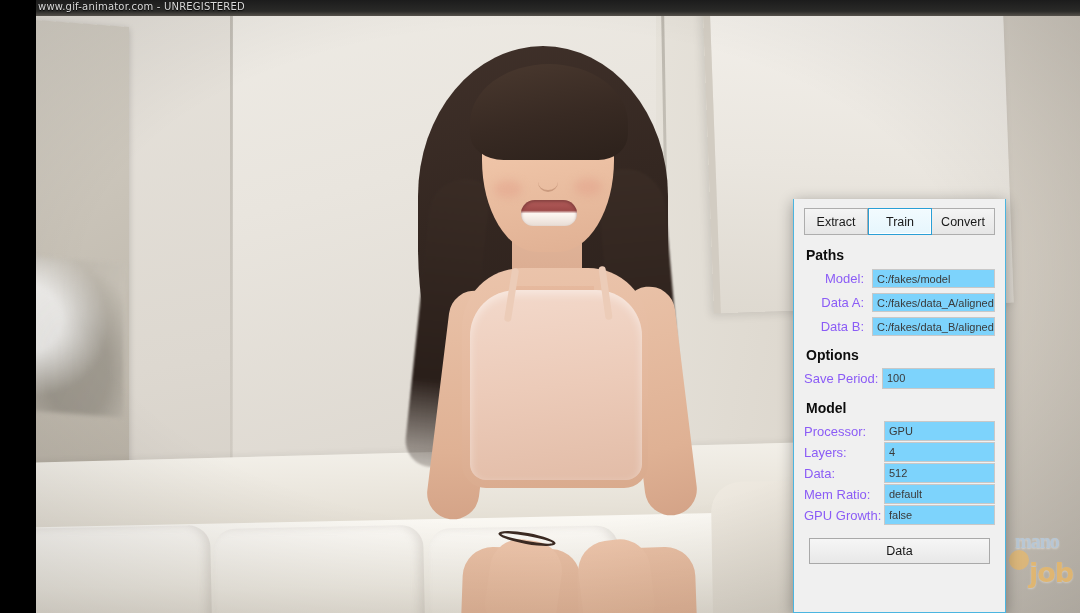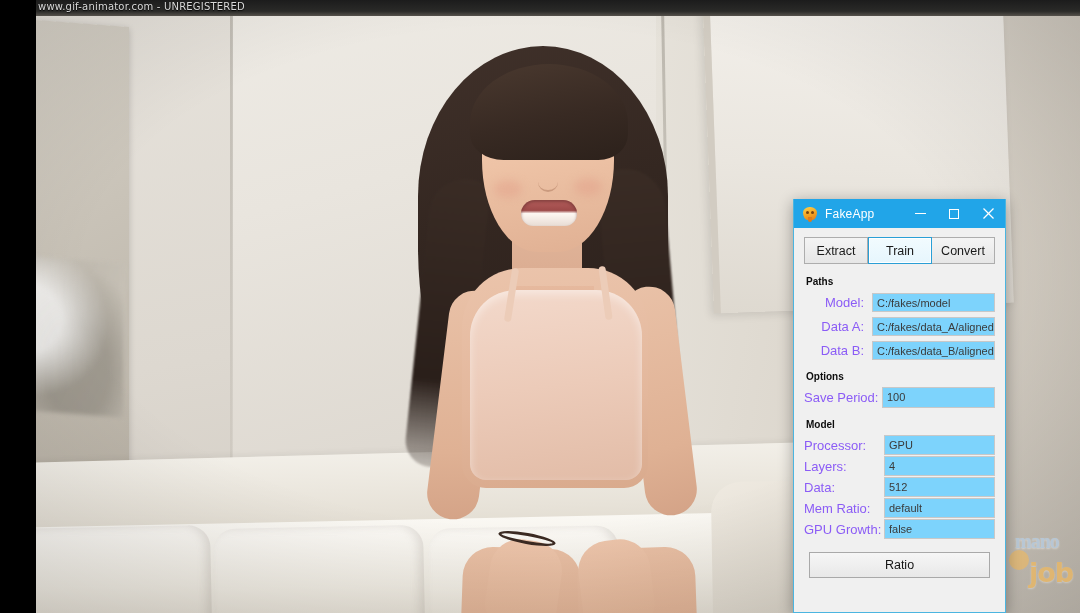--- a/index.html
+++ b/index.html
@@ -333,21 +333,21 @@
   }
   .tab + .tab { border-left: none; }
   .tab.active {
     background: linear-gradient(180deg, #f2fbfe 0%, #e6f6fd 100%);
     border: 1px solid #2a9fd6;
     box-shadow: inset 0 0 0 1px #ffffff;
     position: relative; z-index: 2;
   }
 
   .section-head {
-    font-size: 10px; font-weight: bold; color: #0d0d0d;
+    font-size: 14px; font-weight: bold; color: #0d0d0d;
     margin: 0 0 5px 2px; font-family: "Liberation Sans", sans-serif;
   }
   .section-head.spaced { margin-top: 11px; }
 
   .field-row {
     display: flex; align-items: center; margin-bottom: 4px; height: 20px;
   }
   .field-label {
     font-size: 13px; color: #8b5cf6; white-space: nowrap;
     font-family: "Liberation Sans", sans-serif;
@@ -444,43 +444,20 @@
 
   <div class="logo-watermark">
     <div class="logo-dot"></div>
     <div class="logo-line1">mano</div>
     <div class="logo-line2">job</div>
     <div class="logo-tld">.com</div>
   </div>
 
   <div id="fakeapp-window">
 
-    <div class="titlebar">
-      <div class="app-icon">
-        <span class="mask"></span>
-        <span class="slit-l"></span>
-        <span class="slit-r"></span>
-        <span class="tip"></span>
-      </div>
-      <span class="title-text">FakeApp</span>
-      <div class="win-buttons">
-        <div class="win-btn">
-          <span class="min-glyph"></span>
-        </div>
-        <div class="win-btn">
-          <span class="max-glyph"></span>
-        </div>
-        <div class="win-btn close">
-          <svg width="11" height="11" viewBox="0 0 11 11">
-            <line x1="0.5" y1="0.5" x2="10.5" y2="10.5" stroke="#ffffff" stroke-width="1.2"></line>
-            <line x1="10.5" y1="0.5" x2="0.5" y2="10.5" stroke="#ffffff" stroke-width="1.2"></line>
-          </svg>
-        </div>
-      </div>
-    </div>
 
     <div class="win-body">
 
       <div class="tabs">
         <div class="tab">Extract</div>
         <div class="tab active">Train</div>
         <div class="tab">Convert</div>
       </div>
 
       <div class="group-paths">
@@ -535,19 +512,19 @@
           <div class="field-input">default</div>
         </div>
 
         <div class="field-row">
           <span class="field-label">GPU Growth:</span>
           <div class="field-input">false</div>
         </div>
       </div>
 
       <div class="start-wrap">
-        <div class="start-button">Ratio</div>
+        <div class="start-button">Data</div>
       </div>
 
     </div>
   </div>
 
 </div>
 
 </body></html>

